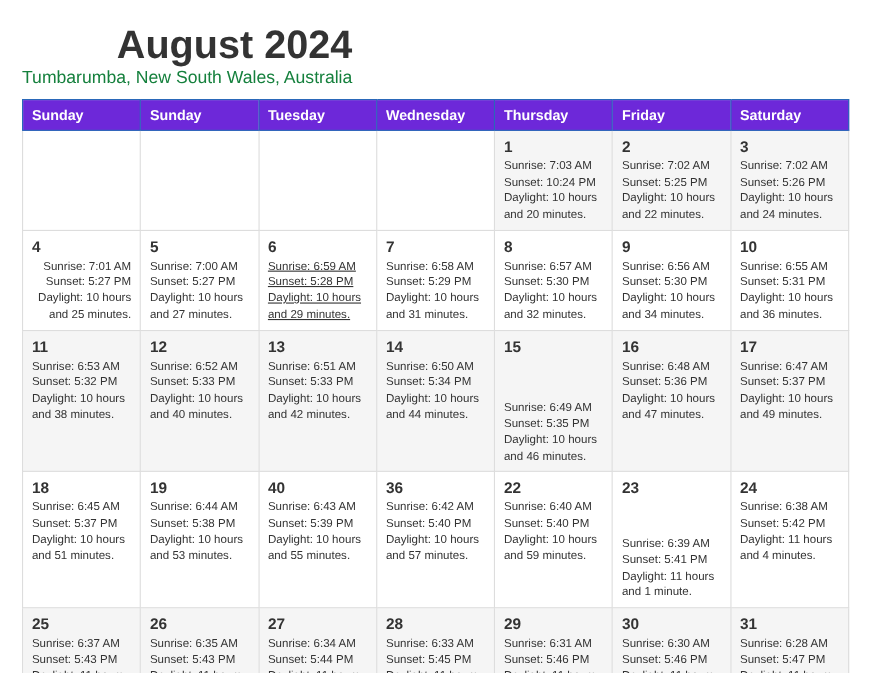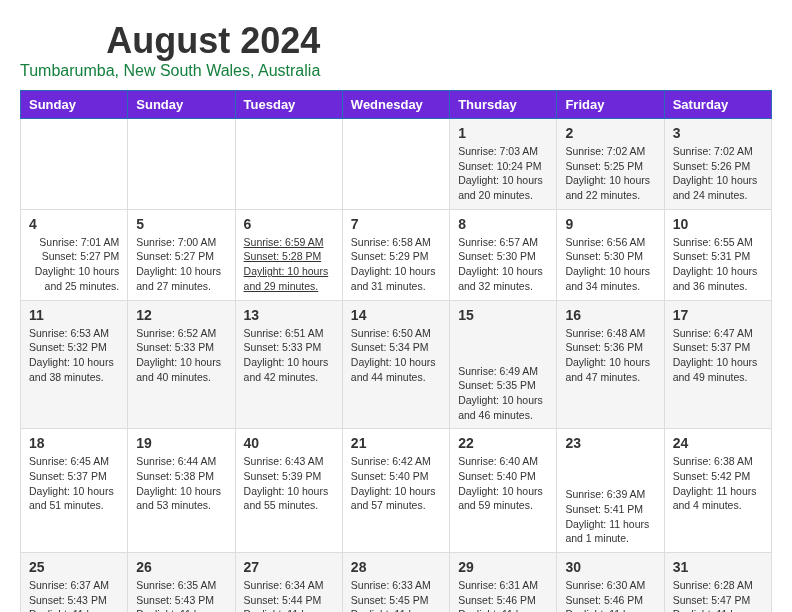--- a/index.html
+++ b/index.html
@@ -265,21 +265,21 @@
 and 53 minutes.</div>
         </td>
         <td>
           <div class="day-number">40</div>
           <div class="day-info" style="white-space: pre-line;">Sunrise: 6:43 AM
 Sunset: 5:39 PM
 Daylight: 10 hours
 and 55 minutes.</div>
         </td>
         <td>
-          <div class="day-number">21</div>
+          <div class="day-number">36</div>
           <div class="day-info" style="white-space: pre-line;">Sunrise: 6:42 AM
 Sunset: 5:40 PM
 Daylight: 10 hours
 and 57 minutes.</div>
         </td>
         <td>
           <div class="day-number">22</div>
           <div class="day-info" style="white-space: pre-line;">Sunrise: 6:40 AM
 Sunset: 5:40 PM
 Daylight: 10 hours

